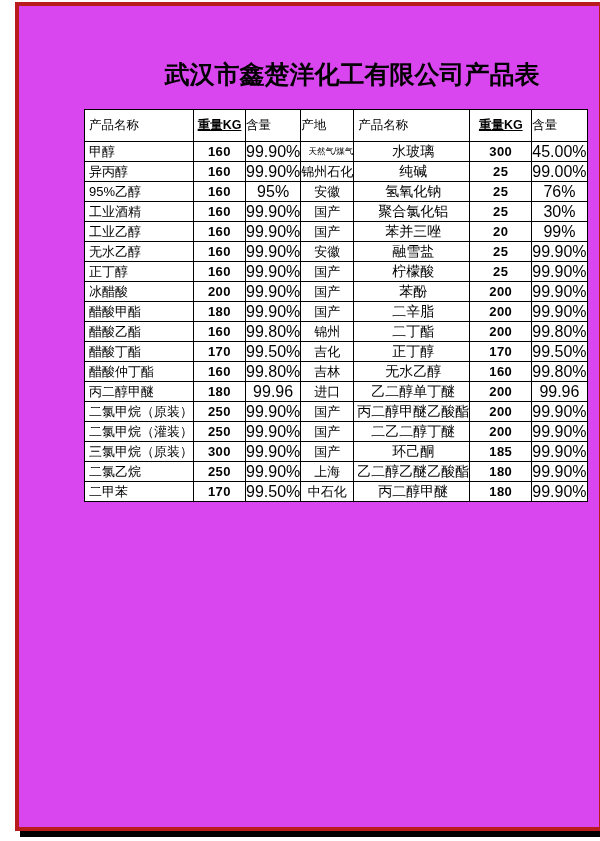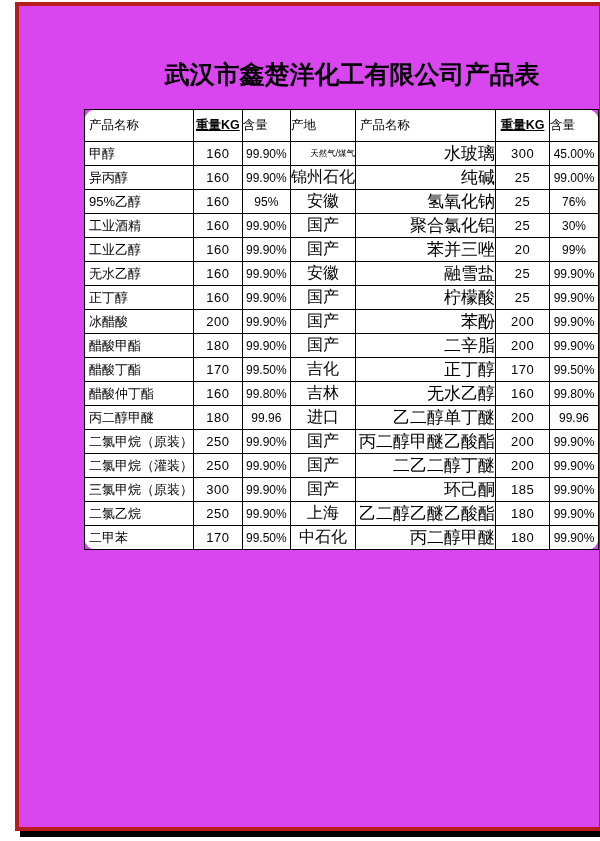--- a/index.html
+++ b/index.html
@@ -19,40 +19,39 @@
     position:absolute;top:52px;left:0;right:0;
     text-align:center;padding-left:86px;box-sizing:border-box;
     font-family:"Liberation Serif","DejaVu Serif",serif;
     font-size:25px;font-weight:bold;white-space:nowrap;
     letter-spacing:0px;
   }
   table.products{
     position:absolute;left:65px;top:103px;
     border-collapse:collapse;table-layout:fixed;
     background:#fff;
-    border-radius:13px;
   }
   th,td{
     border:1px solid #000;
     overflow:hidden;white-space:nowrap;
     padding:0;vertical-align:middle;
     font-family:"Liberation Sans","DejaVu Sans",sans-serif;
   }
   thead tr{height:32px;}
   tbody tr{height:20px;}
   
   .h0,.h4{text-align:left;padding-left:4px;font-size:12.5px;font-weight:normal;}
   .h1,.h5{text-align:center;font-size:12.5px;font-weight:bold;text-decoration:underline;margin-top:14px;}
   .h2,.h3,.h6{text-align:left;font-size:12.5px;font-weight:normal;}
   
   .c0{text-align:left;padding-left:4px;font-size:13px;}
-  .c1,.c5{text-align:center;font-size:13px;font-weight:normal;letter-spacing:0.5px;margin-left:9px;}
-  .c2,.c6{text-align:center;font-size:12px;}
-  .c3{text-align:center;font-size:16px;}
-  .c4{text-align:right;padding-left:3px;font-size:17px;}
+  .c1,.c5{text-align:center;font-size:13px;font-weight:bold;letter-spacing:0.5px;margin-left:9px;}
+  .c2,.c6{text-align:center;font-size:16px;}
+  .c3{text-align:center;font-size:13px;}
+  .c4{text-align:center;padding-left:3px;font-size:14px;}
   td.small{font-size:8.5px;text-align:right;padding-left:1px;letter-spacing:0;}
 </style>
 </head>
 <body>
 
 <div class="page">
   <div class="title">武汉市鑫楚洋化工有限公司产品表</div>
 
   <table class="products">
     <colgroup>
@@ -151,20 +150,29 @@
         <tr>
           <td class="c0">醋酸甲酯</td>
           <td class="c1">180</td>
           <td class="c2">99.90%</td>
           <td class="c3">国产</td>
           <td class="c4">二辛脂</td>
           <td class="c5">200</td>
           <td class="c6">99.90%</td>
         </tr>
         <tr>
+          <td class="c0">醋酸乙酯</td>
+          <td class="c1">160</td>
+          <td class="c2">99.80%</td>
+          <td class="c3">锦州</td>
+          <td class="c4">二丁酯</td>
+          <td class="c5">200</td>
+          <td class="c6">99.80%</td>
+        </tr>
+        <tr>
           <td class="c0">醋酸丁酯</td>
           <td class="c1">170</td>
           <td class="c2">99.50%</td>
           <td class="c3">吉化</td>
           <td class="c4">正丁醇</td>
           <td class="c5">170</td>
           <td class="c6">99.50%</td>
         </tr>
         <tr>
           <td class="c0">醋酸仲丁酯</td>

